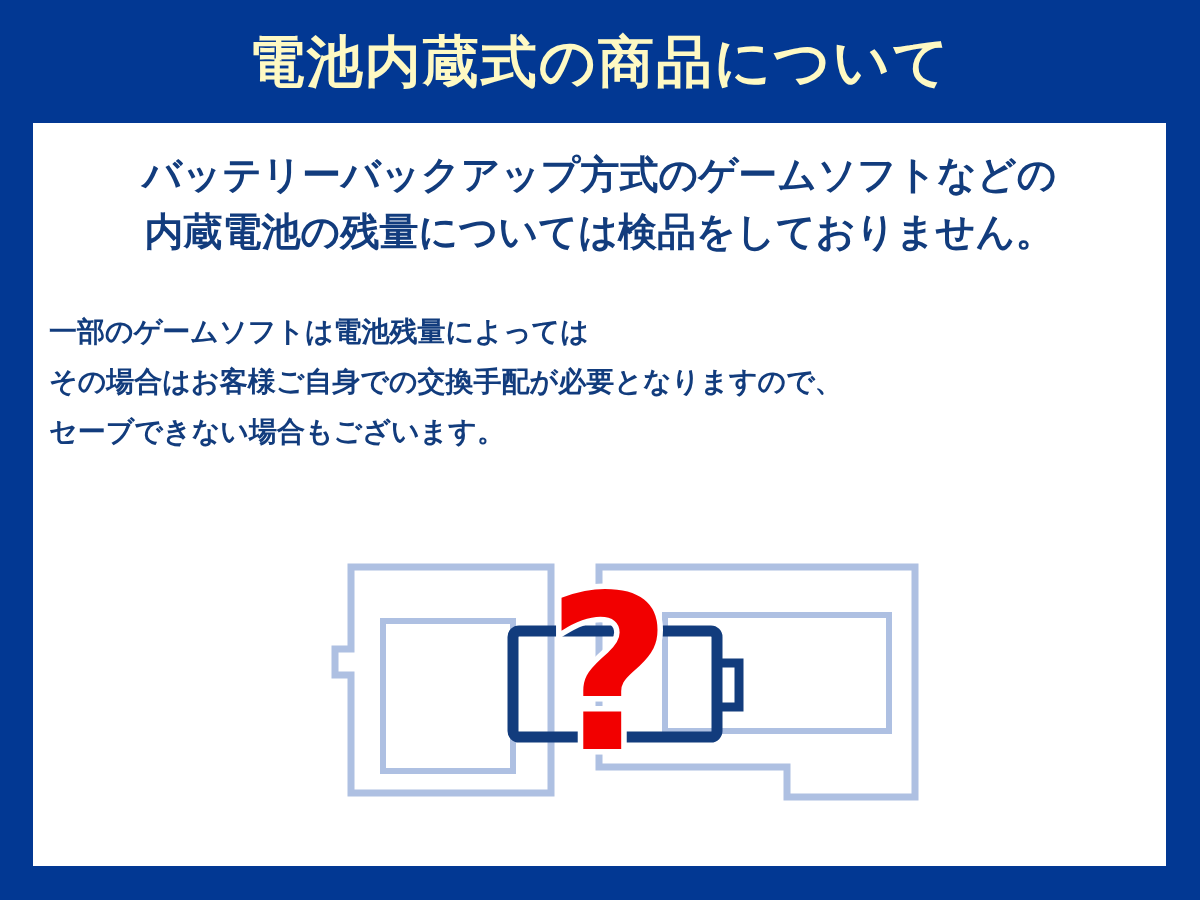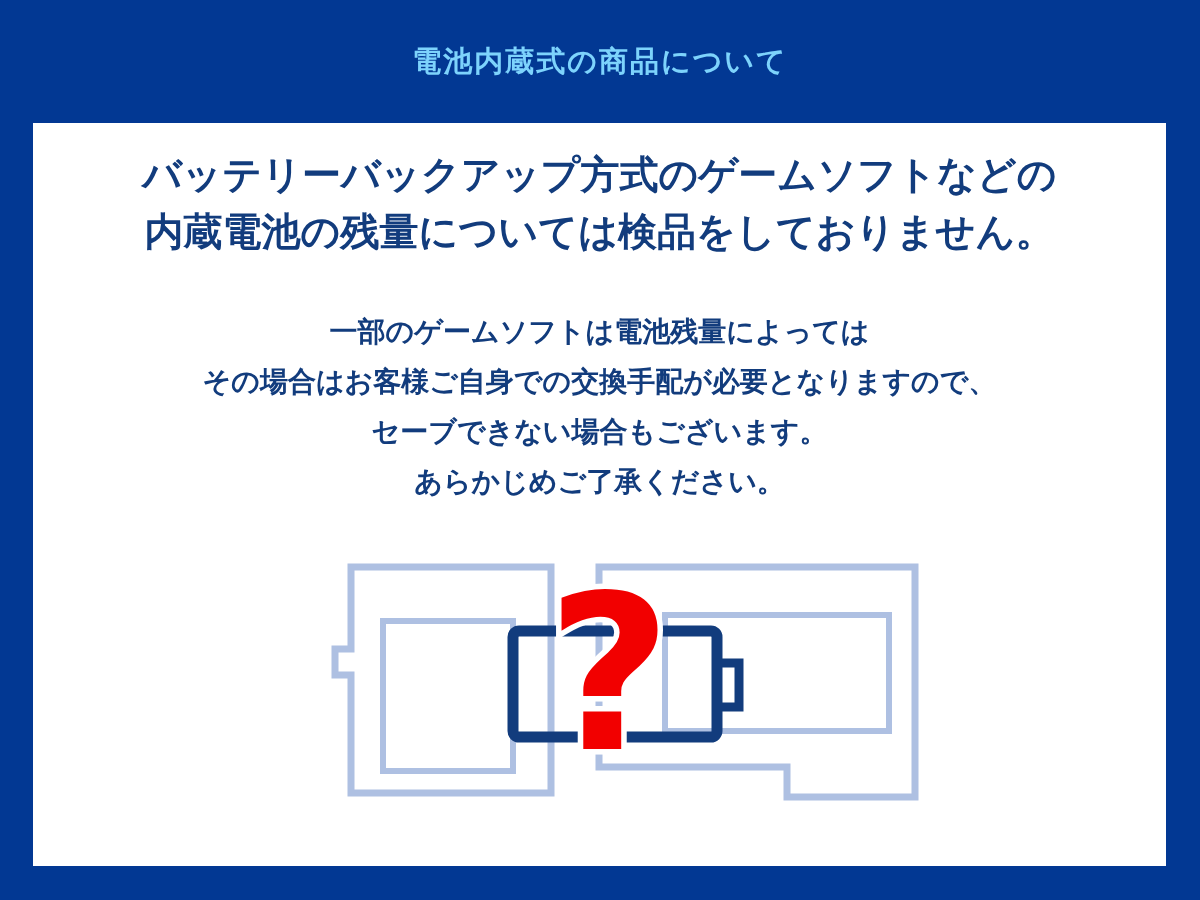--- a/index.html
+++ b/index.html
@@ -27,22 +27,22 @@
     position: absolute;
     left: 0;
     top: 0;
     width: 1200px;
     height: 123px;
     display: flex;
     align-items: center;
     justify-content: center;
   }
   .title-text {
-    color: #7dd3fc;
-    font-size: 29px;
+    color: #fef9c3;
+    font-size: 56px;
     font-weight: bold;
     letter-spacing: 2px;
     line-height: 1;
     white-space: nowrap;
     font-family: "DejaVu Sans", "Liberation Sans", sans-serif;
   }
 
   
   .content-card {
     position: absolute;
@@ -84,24 +84,23 @@
     z-index: -1;
   }
   .headline-line span {
     position: relative;
     z-index: 1;
   }
 
   
   .body-text {
     position: absolute;
-    left: 0;
+    left: 16px;
     top: 195px;
     width: 1133px;
-    text-align: center;
   }
   .body-line {
     color: #123C7D;
     font-size: 28px;
     font-weight: bold;
     line-height: 1;
     margin-bottom: 22px;
     white-space: nowrap;
     font-family: "DejaVu Sans", "Liberation Sans", sans-serif;
   }
@@ -133,21 +132,20 @@
 
     <div class="headline">
       <div class="headline-line"><span>バッテリーバックアップ方式のゲームソフトなどの</span></div>
       <div class="headline-line"><span>内蔵電池の残量については検品をしておりません。</span></div>
     </div>
 
     <div class="body-text">
       <div class="body-line">一部のゲームソフトは電池残量によっては</div>
       <div class="body-line">その場合はお客様ご自身での交換手配が必要となりますので、</div>
       <div class="body-line">セーブできない場合もございます。</div>
-      <div class="body-line">あらかじめご了承ください。</div>
     </div>
 
     <div class="illustration">
       <svg viewBox="0 0 620 260" xmlns="http://www.w3.org/2000/svg">
 
         <g>
           <path d="M 38 14 L 238 14 L 238 240 L 38 240 L 38 122 L 22 122 L 22 96 L 38 96 Z" fill="none" stroke="#AEC0E2" stroke-width="7" stroke-linejoin="miter" stroke-linecap="butt"></path>
           <rect x="70" y="68" width="130" height="150" fill="none" stroke="#AEC0E2" stroke-width="6"></rect>
         </g>
 

